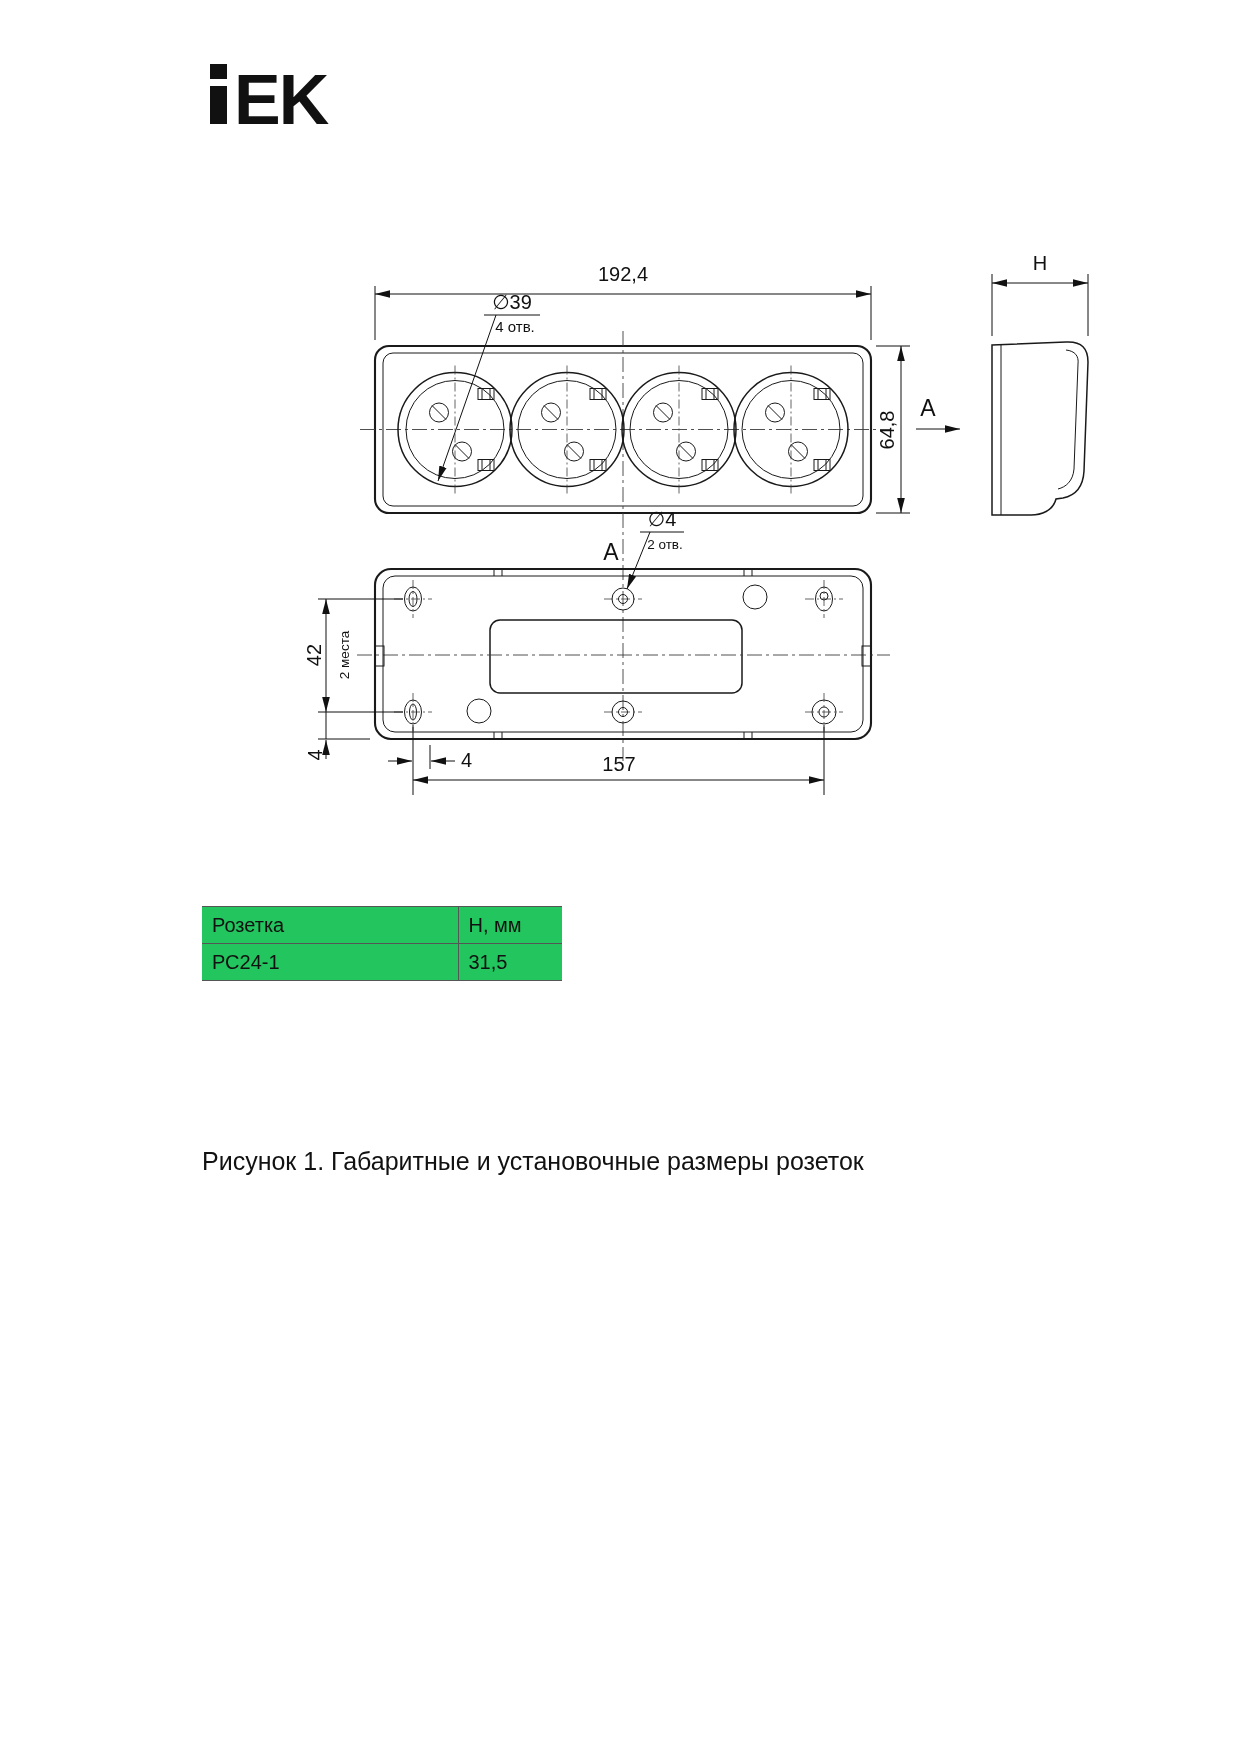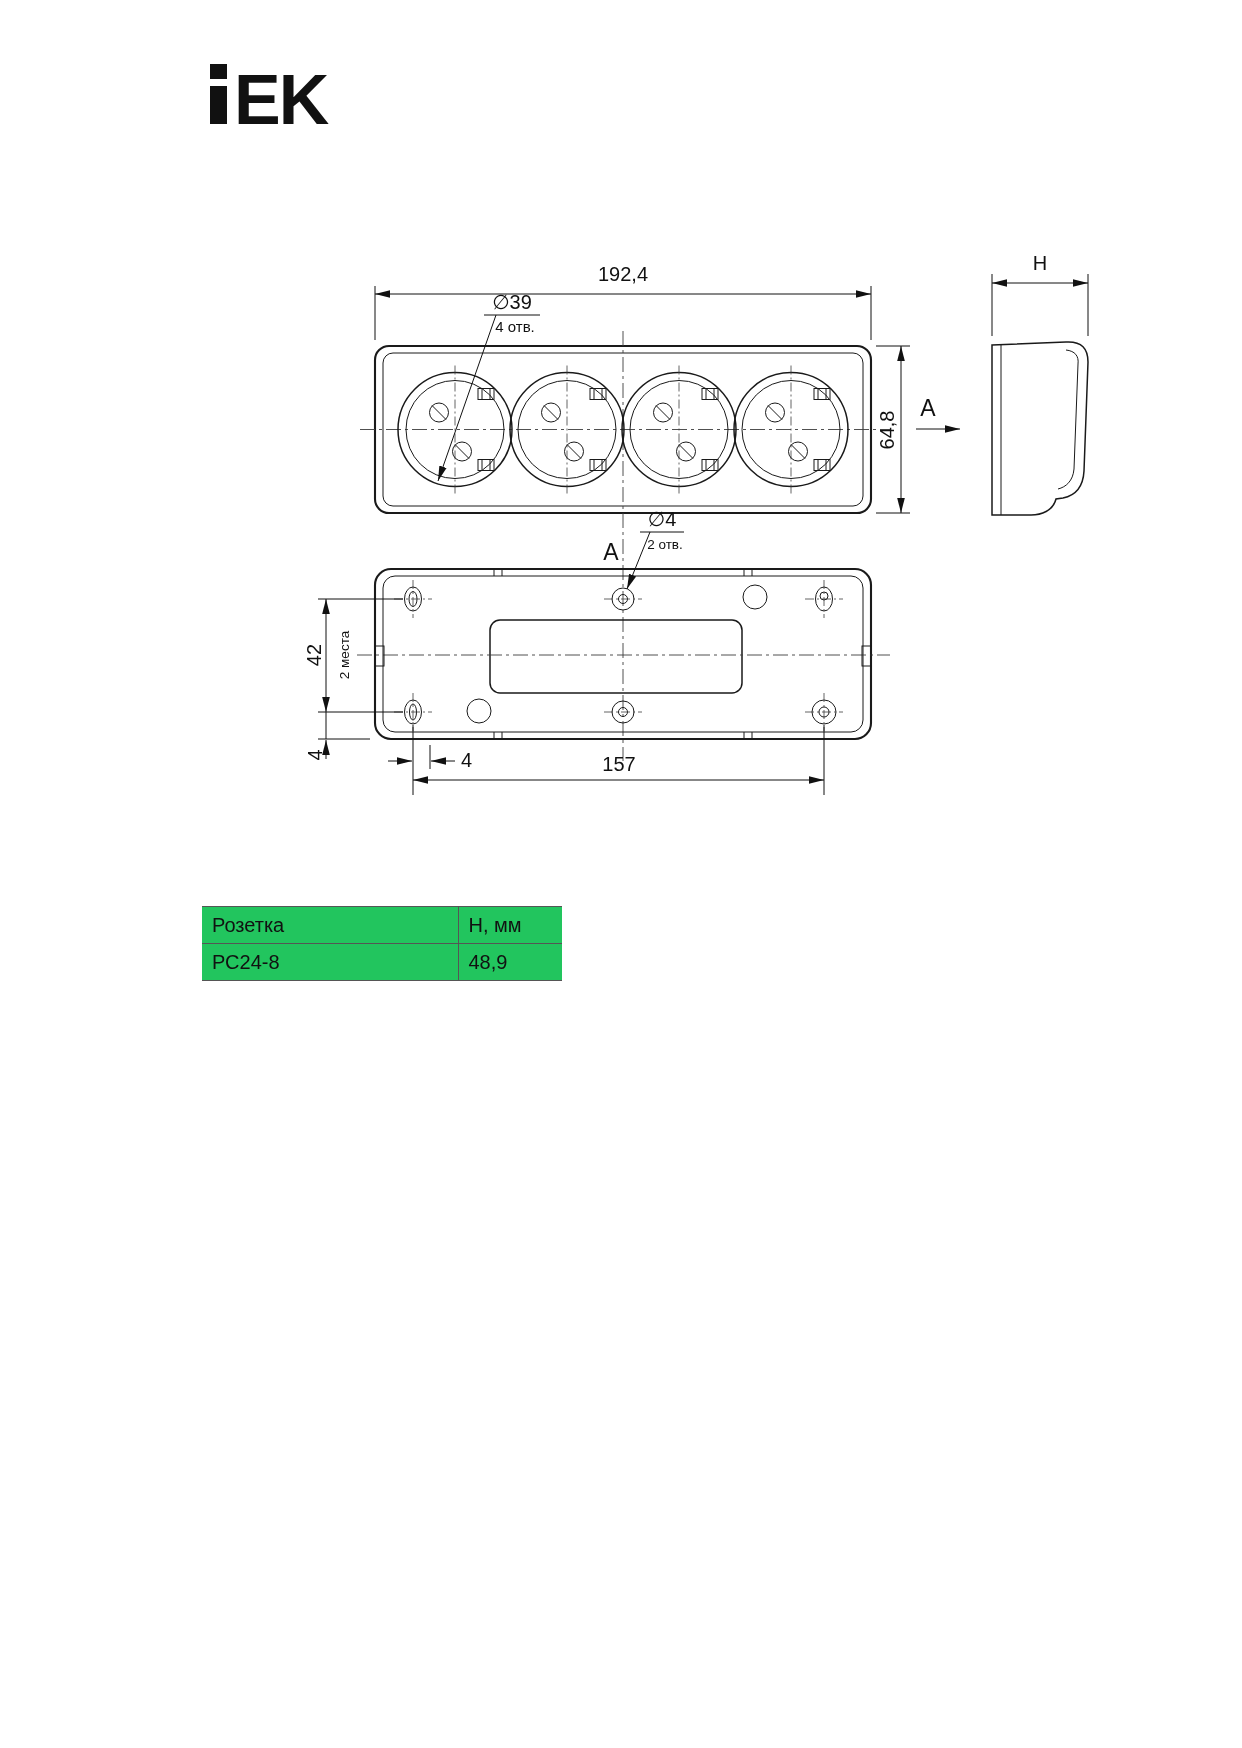--- a/index.html
+++ b/index.html
@@ -213,20 +213,21 @@
     </g>
   </svg>
 
   <table class="spec-table">
     <tbody>
       <tr>
         <td>Розетка</td>
         <td>H, мм</td>
       </tr>
       <tr>
-        <td>РС24-8</td>
-        <td>48,9</td>
+        <td>РС24-1</td>
+        <td>31,5</td>
       </tr>
     </tbody>
   </table>
 
+  <div class="caption">Рисунок 1. Габаритные и установочные размеры розеток</div>
 
 </div>
 
 </body></html>

